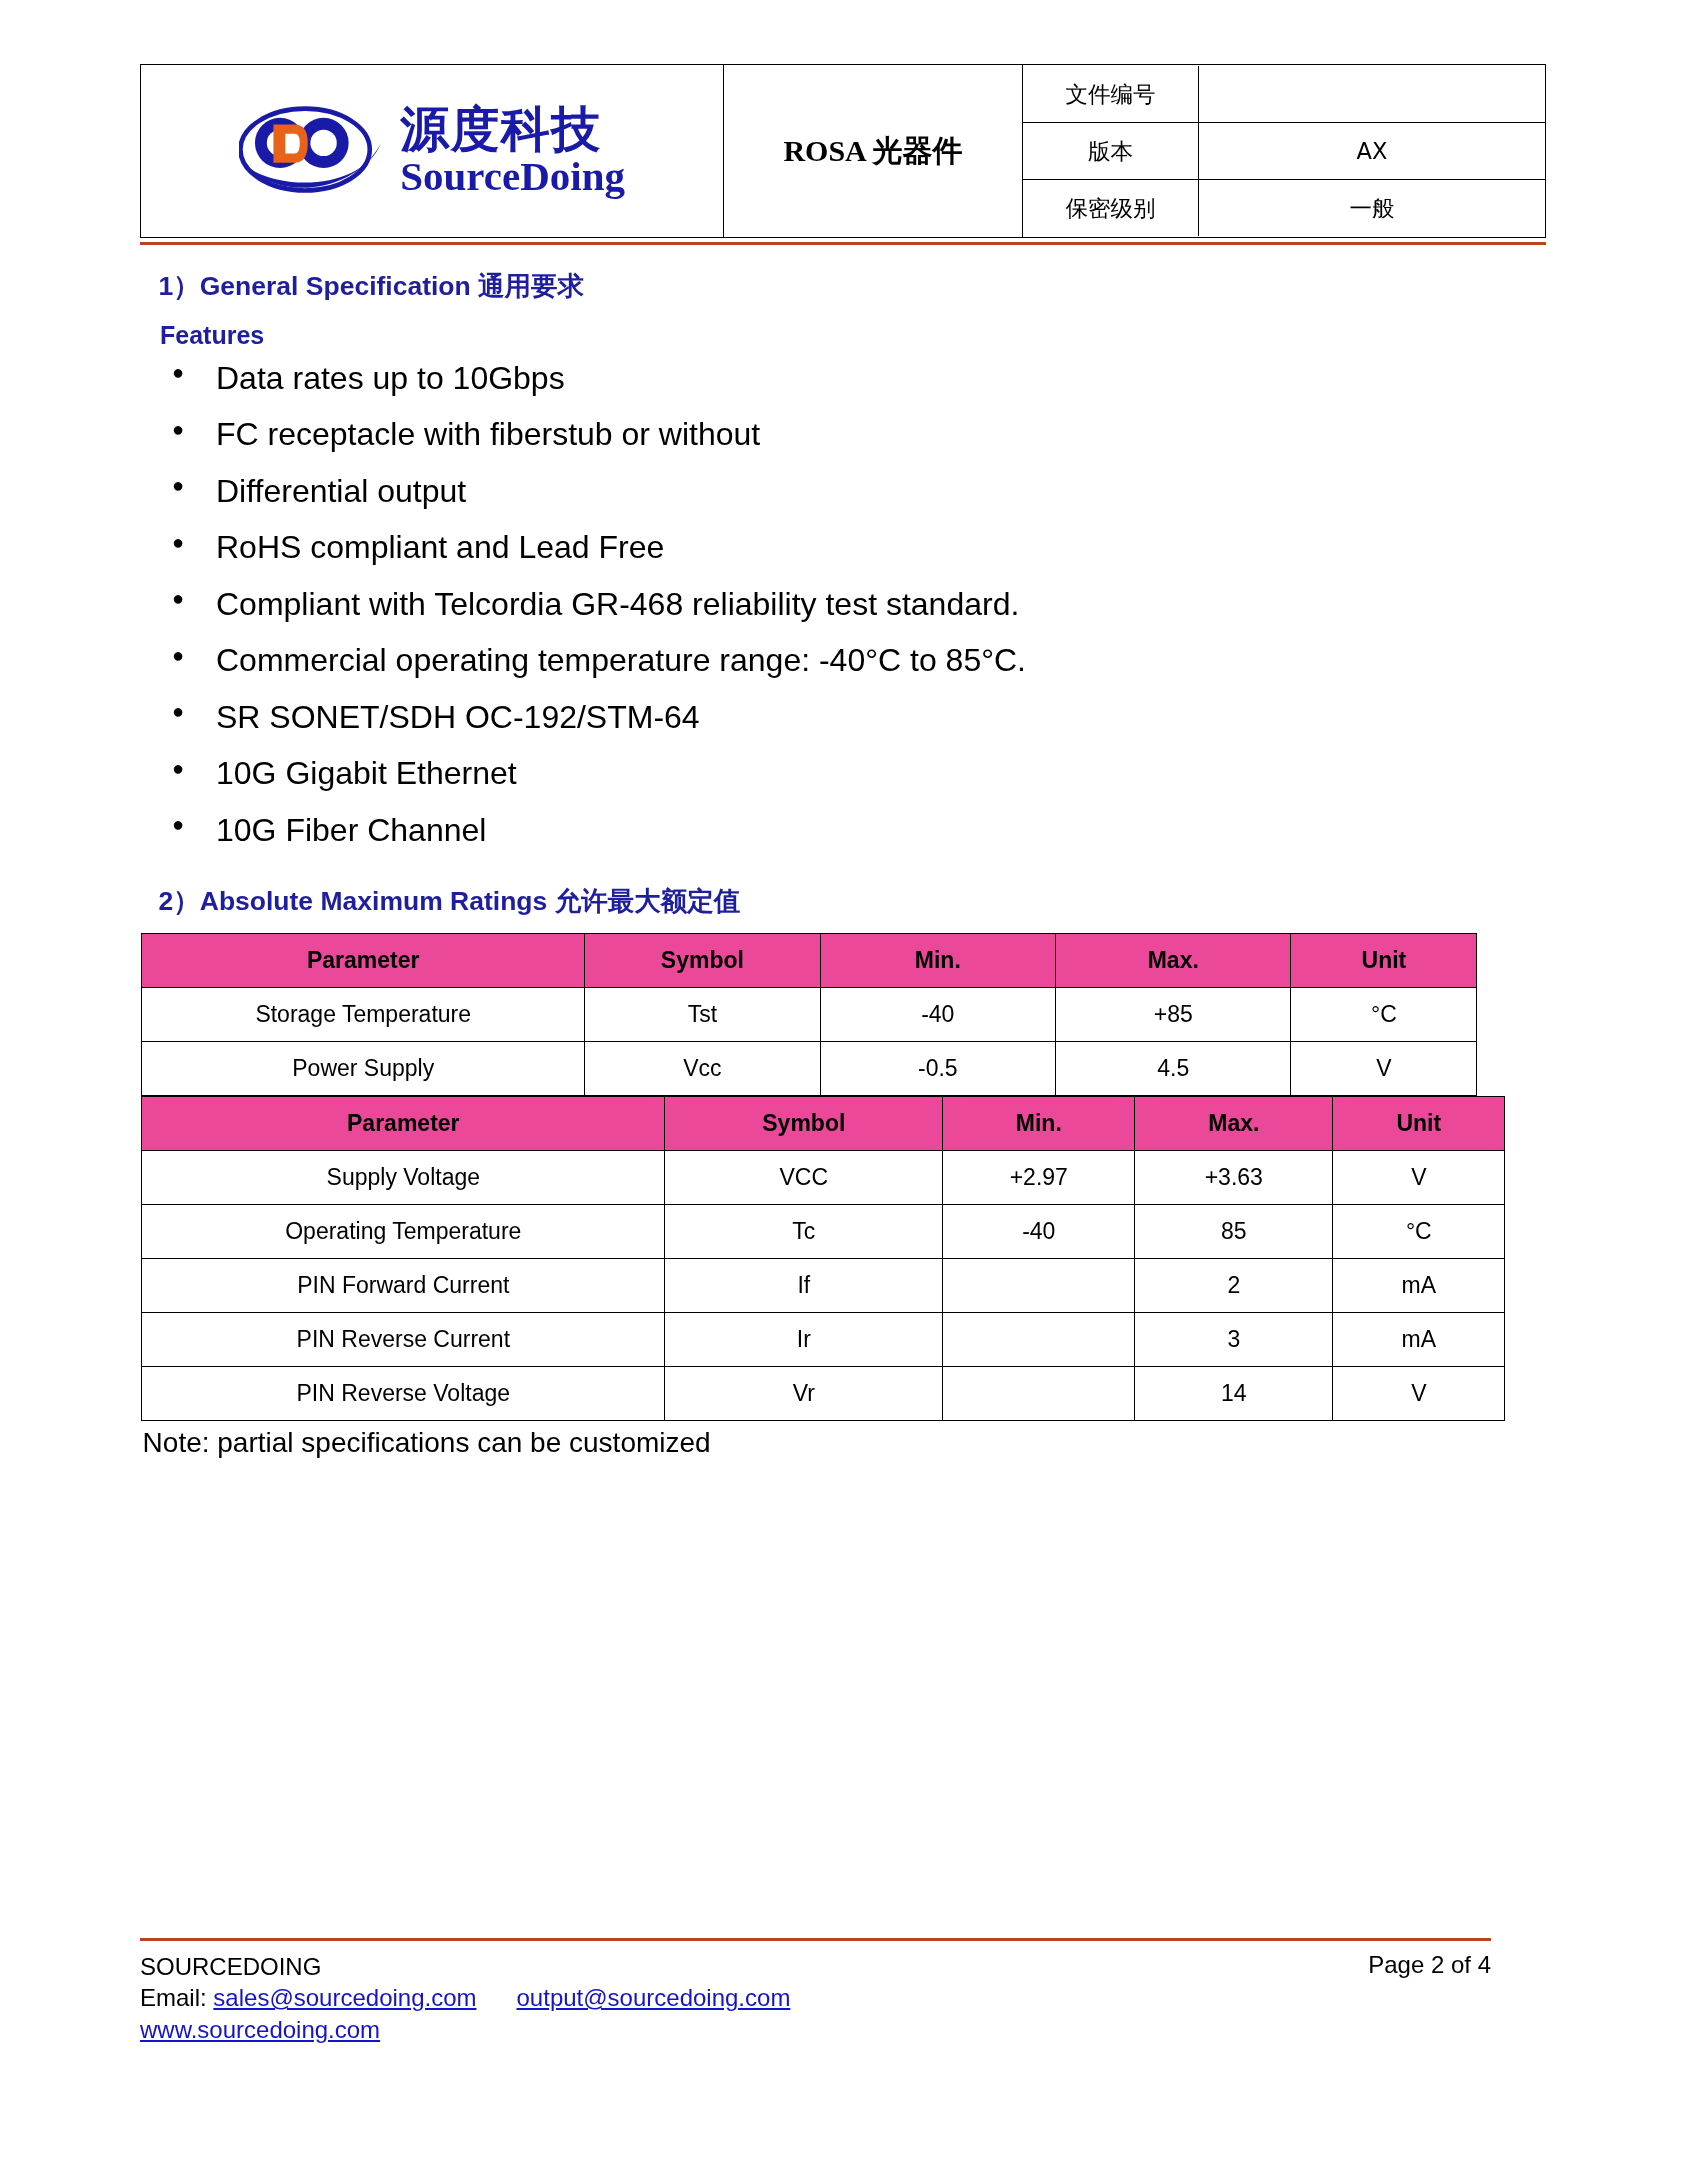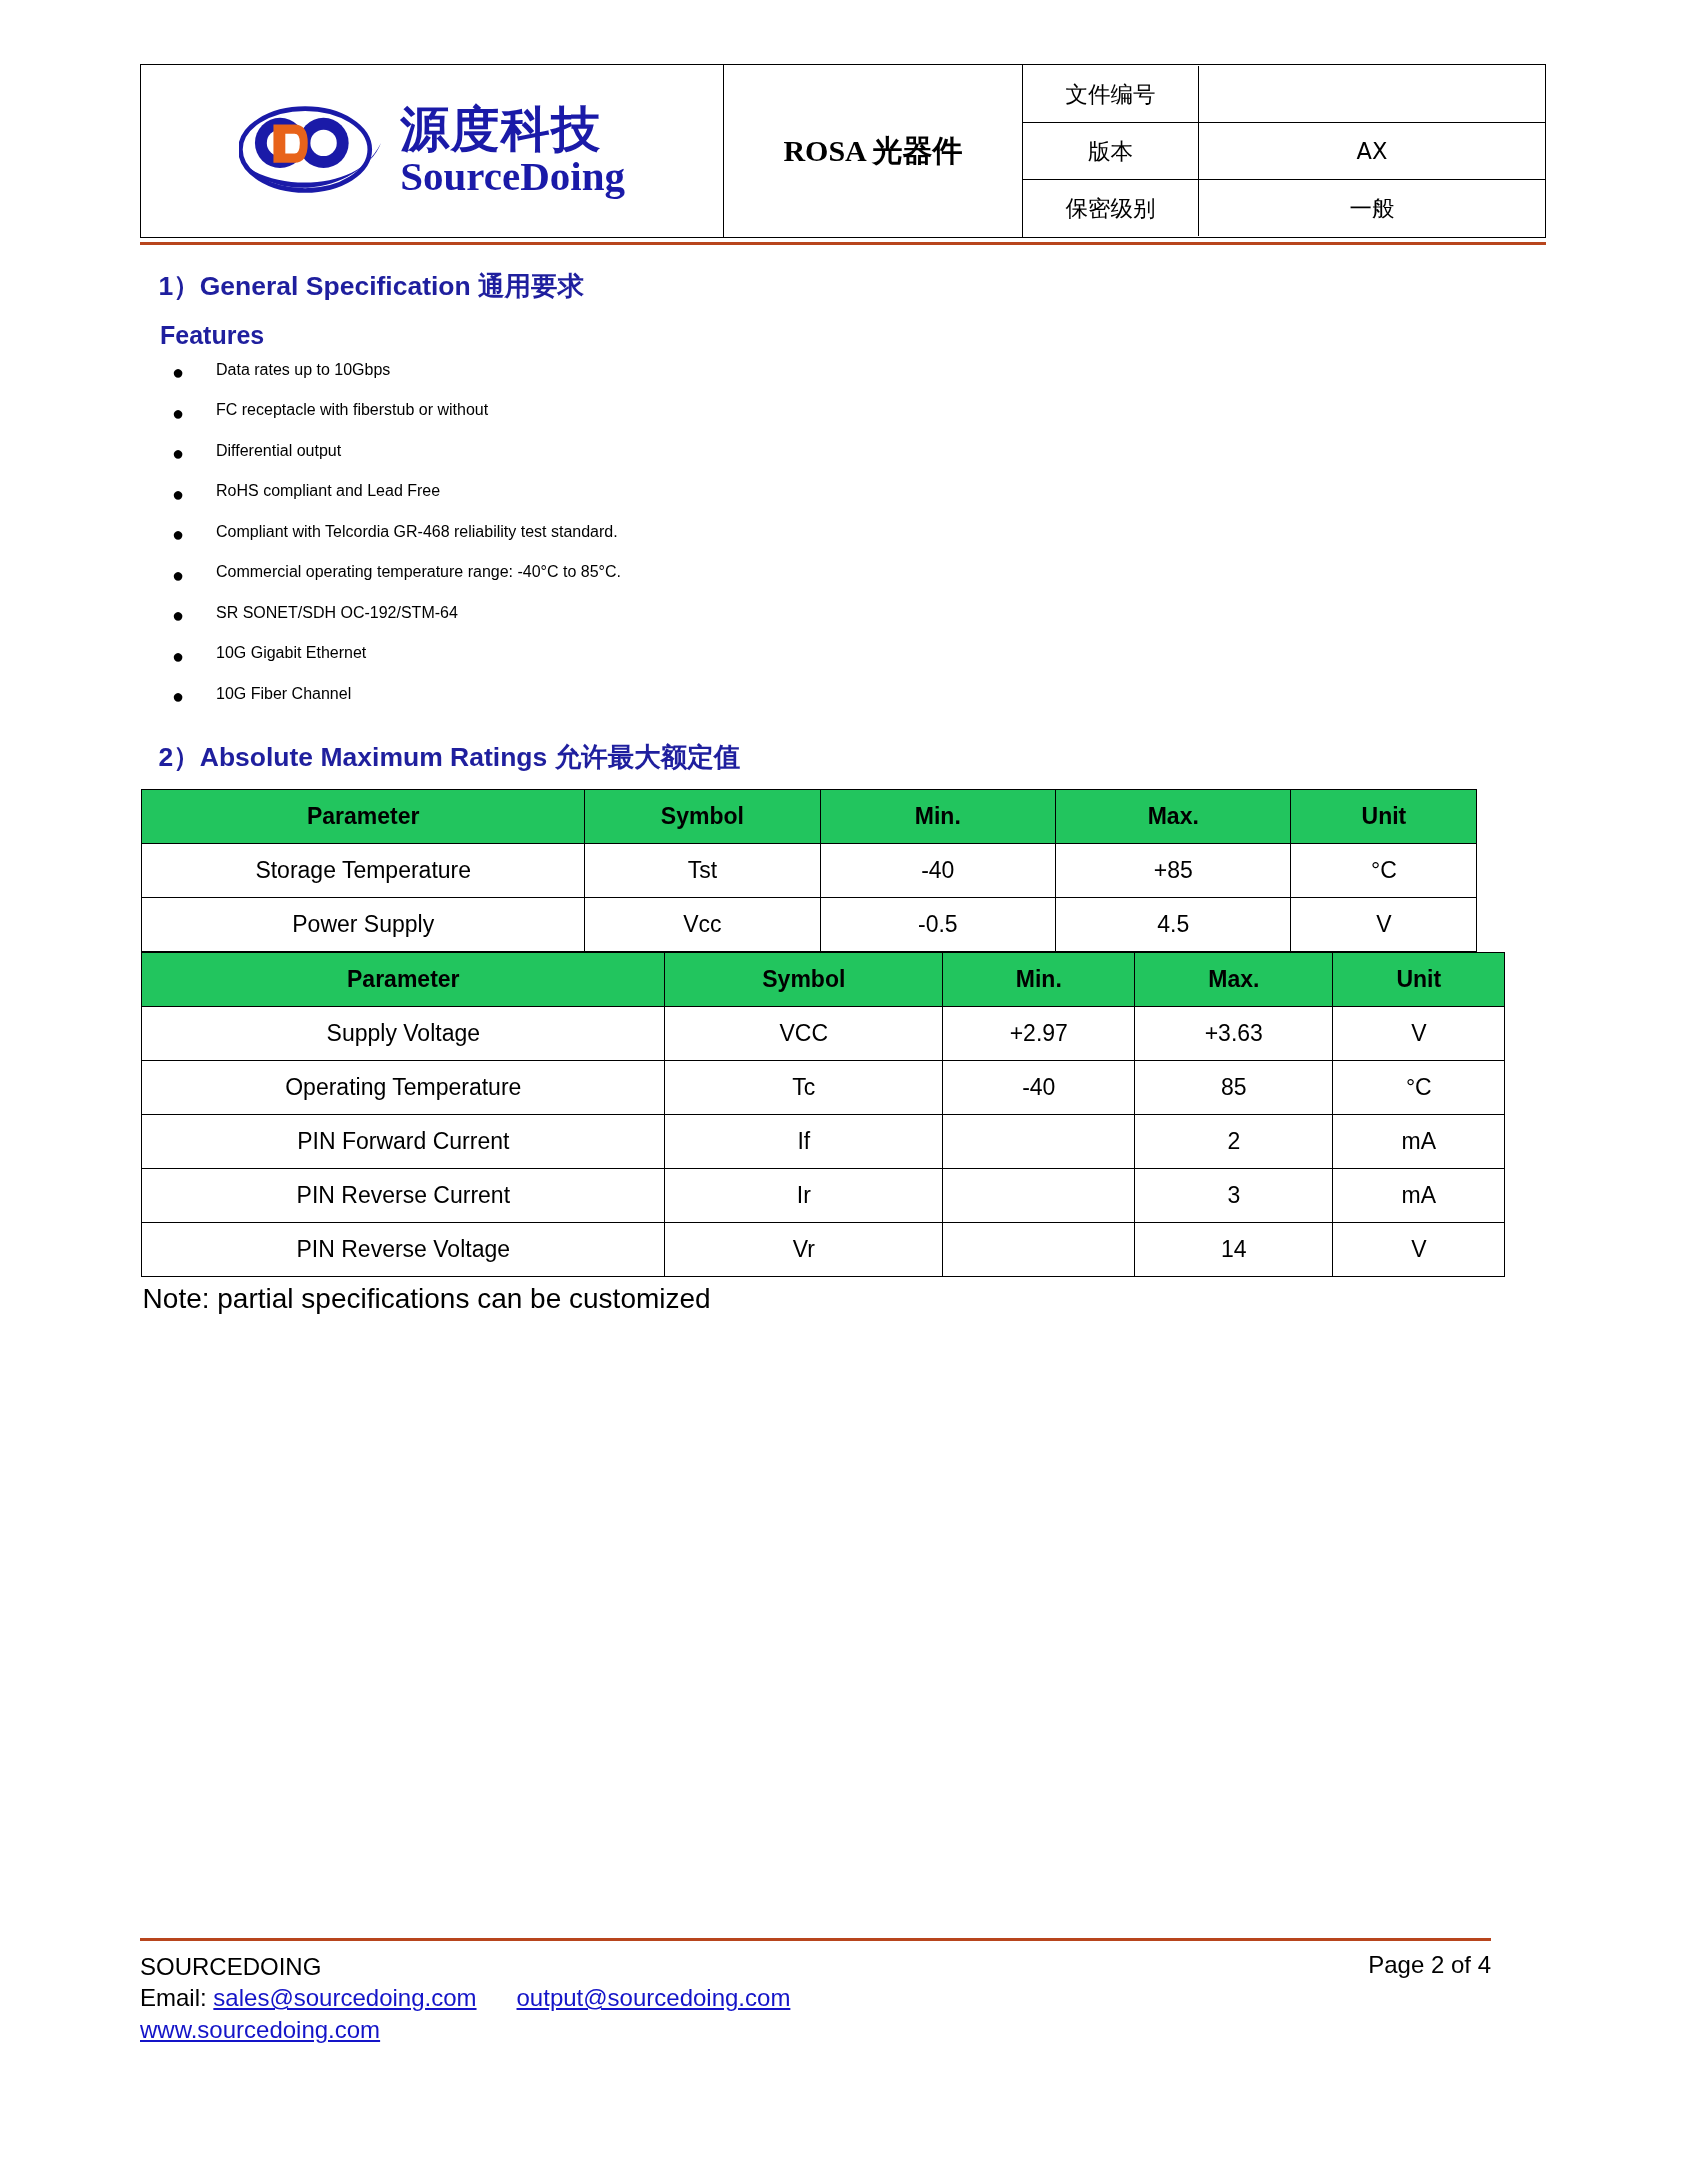--- a/index.html
+++ b/index.html
@@ -138,21 +138,21 @@
     margin: 17px 0 12px 20px;
   }
   .sub-heading.apps { margin-top: 37px; }
 
   ul.bullets {
     list-style: none;
     margin: 0 0 0 20px;
     padding: 0;
   }
   ul.bullets li {
-    font-size: 16px;
+    font-size: 32px;
     line-height: 1.0;
     margin: 0 0 24.5px 0;
     padding-left: 56px;
     position: relative;
     color: #000;
   }
   ul.bullets li::before {
     content: "\25CF";
     position: absolute;
     left: 12px;
@@ -169,21 +169,21 @@
   }
   table.spec td, table.spec th {
     border: 1.3px solid #000000;
     height: 53px;
     text-align: center;
     font-size: 23px;
     font-weight: normal;
     padding: 0 4px;
   }
   table.spec thead th {
-    background: #22c55e;
+    background: #ec4899;
     font-weight: bold;
   }
   .spec-wrap { margin: 0 0 0 0; }
   .note {
     font-size: 28px;
     margin: 5.3px 0 0 2.6px;
   }
 
   
   .footer {

